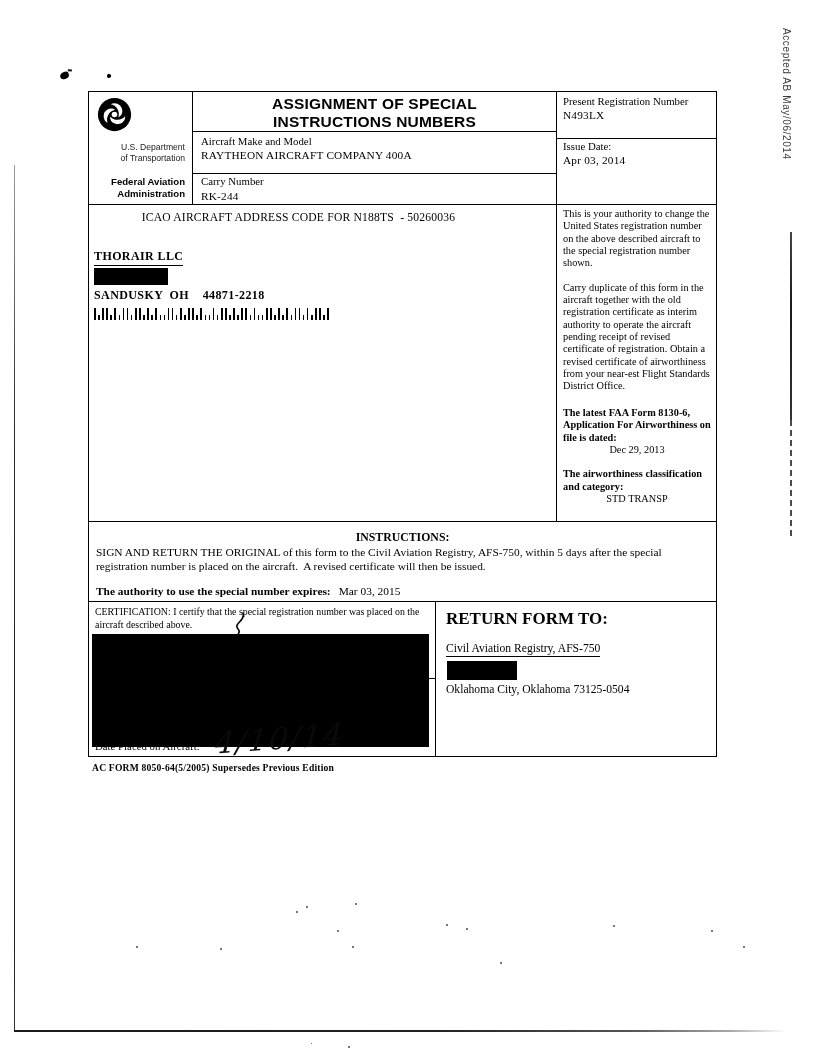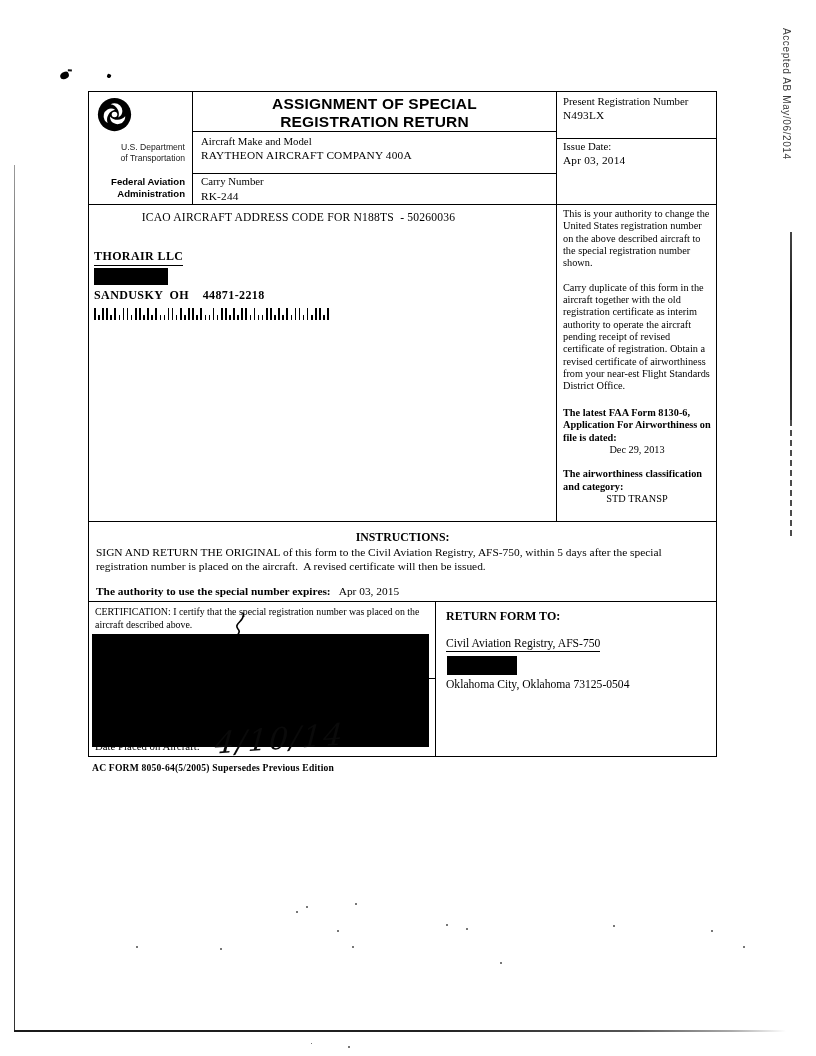--- a/index.html
+++ b/index.html
@@ -70,21 +70,21 @@
   .cert-cell { width:347px; border-right:1.6px solid #000; position:relative; padding:4px 7px 0 6px; }
   .cert-text { font-size:9.9px; line-height:1.3; }
   .cert-redaction { position:absolute; left:3px; top:32px; width:337px; height:113px; background:#000; }
   .cert-stub-line { position:absolute; left:340px; top:76px; width:7px; height:1.4px; background:#000; }
   .cert-squiggle { position:absolute; left:140px; top:10px; }
   .cert-date-label { position:absolute; left:6px; bottom:4px; font-size:10.8px; }
   .handwriting { position:absolute; left:126px; bottom:0px; font-family:"DejaVu Serif", serif;
     font-style:italic; font-size:30px; letter-spacing:2px; transform:rotate(-4deg) skewX(-8deg);
     font-weight:500; color:#0a0a0a; }
   .return-cell { flex:1; padding:7px 10px 0; font-size:11.6px; }
-  .return-head { font-weight:bold; font-size:12px; }
+  .return-head { font-weight:bold; font-size:17px; }
   .return-line1 { margin-top:13px; display:inline-block; border-bottom:1.2px solid #000; padding-bottom:1px; }
   .return-redaction { width:70px; height:19px; background:#000; margin:4px 0 3px 1px; }
   
   .form-footer { position:absolute; left:92px; top:762px; font-size:9.6px; font-weight:bold; letter-spacing:0.2px; }
   .form-footer .ed { }
   
   .dot-logo { width:35px; height:35px; display:block; }
 </style>
 </head>
 <body>
@@ -134,21 +134,21 @@
         </div>
         <div class="faa-text">
           <div>Federal Aviation</div>
           <div>Administration</div>
         </div>
       </div>
 
       <div class="mid-col">
         <div class="title-cell">
           <div>ASSIGNMENT OF SPECIAL</div>
-          <div>REGISTRATION RETURN</div>
+          <div>INSTRUCTIONS NUMBERS</div>
         </div>
         <div class="make-cell">
           <div class="f-label">Aircraft Make and Model</div>
           <div class="f-value">RAYTHEON AIRCRAFT COMPANY 400A</div>
         </div>
         <div class="serial-cell">
           <div class="f-label">Carry Number</div>
           <div class="f-value">RK-244</div>
         </div>
       </div>
@@ -182,21 +182,21 @@
         <p class="center-val">Dec 29, 2013</p>
         <p class="gap-sm bold">The airworthiness classification and category:</p>
         <p class="center-val">STD TRANSP</p>
       </div>
     </div>
 
     <div class="instr">
       <div class="instr-head">INSTRUCTIONS:</div>
       <div class="instr-body">SIGN AND RETURN THE ORIGINAL of this form to the Civil Aviation Registry, AFS-750, within 5 days after the special registration number is placed on the aircraft.  A revised certificate will then be issued.</div>
       <div class="instr-exp bold">
-        <span>The authority to use the special number expires:</span><span class="val">Apr 03, 2015</span>
+        <span>The authority to use the special number expires:</span><span class="val">Mar 03, 2015</span>
       </div>
     </div>
 
     <div class="bottom-row">
       <div class="cert-cell">
         <div class="cert-text">CERTIFICATION:  I certify that the special registration number was placed on the aircraft described above.</div>
         <svg class="cert-squiggle" width="22" height="30" viewBox="0 0 22 30">
           <path d="M14,1 C17,9 4,11 9,17 C13,21 6,25 2,28" stroke="#000" stroke-width="1.6" fill="none" stroke-linecap="round"></path>
         </svg>
         <div class="cert-redaction"></div>

